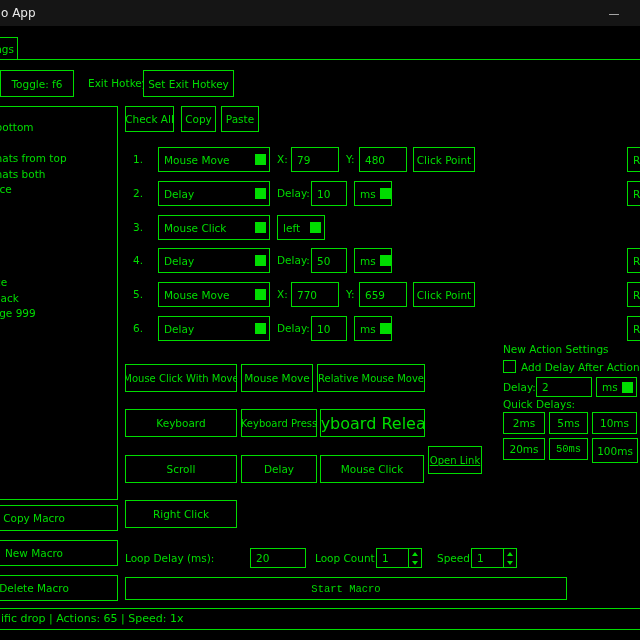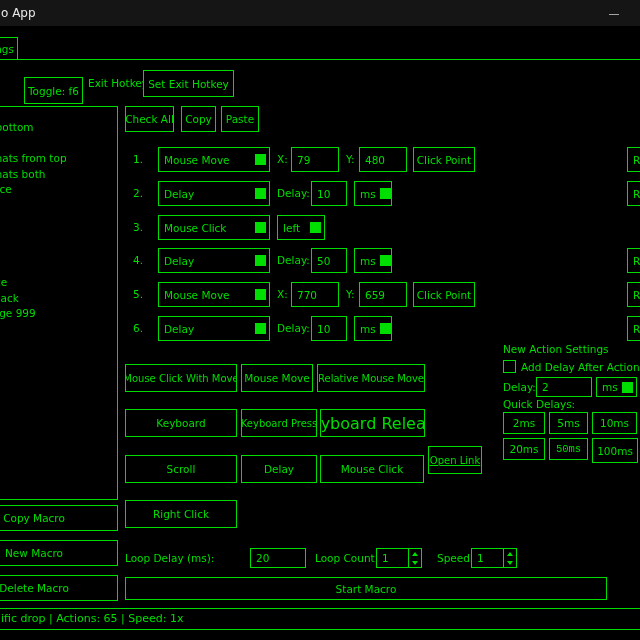--- a/index.html
+++ b/index.html
@@ -37,21 +37,21 @@
 <div class="screen">
 
   <div class="titlebar">
     <span class="wtitle">o App</span>
     <span class="minbtn">—</span>
   </div>
 
   <div class="btn" style="left:-42px;top:37px;width:60px;height:23px;justify-content:flex-end;padding-right:3px;">ngs</div>
   <div class="gline" style="left:0;top:59px;width:640px;height:1px;"></div>
 
-  <div class="btn" style="left:24px;top:70px;width:59px;height:27px;margin-top:7px;">Toggle: f6</div>
+  <div class="btn" style="left:0;top:70px;width:74px;height:27px;">Toggle: f6</div>
   <span class="lbl" style="left:88px;top:77px;">Exit Hotkey:</span>
   <div class="btn" style="left:143px;top:70px;width:91px;height:27px;">Set Exit Hotkey</div>
 
   <div class="sidebar">
     <div class="sb-item">m bottom</div>
     <div class="sb-item">st</div>
     <div class="sb-item">g mats from top</div>
     <div class="sb-item">g mats both</div>
     <div class="sb-item">rance</div>
     <div class="sb-spacer"></div>
@@ -216,19 +216,19 @@
   </div>
   <span class="lbl" style="left:437px;top:552px;">Speed:</span>
   <div class="spin" style="left:471px;top:548px;width:46px;height:20px;">
     <span>1</span>
     <span class="arrows">
       <span class="tri-up"></span>
       <span class="tri-down"></span>
     </span>
   </div>
 
-  <div class="btn" style="left:125px;top:577px;width:482px;height:23px;">Start Macro</div>
+  <div class="btn" style="left:125px;top:577px;width:442px;height:23px;font-family:Liberation Mono, monospace;">Start Macro</div>
 
   <div class="statusline" style="top:608px;"></div>
   <span class="lbl" style="left:1px;top:612px;font-size:11px;">ific drop | Actions: 65 | Speed: 1x</span>
   <div class="statusline" style="top:629px;"></div>
 
 </div>
 
 </body></html>

